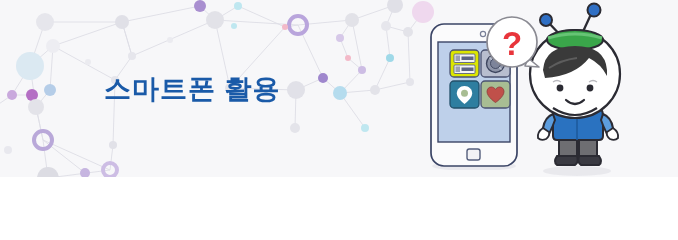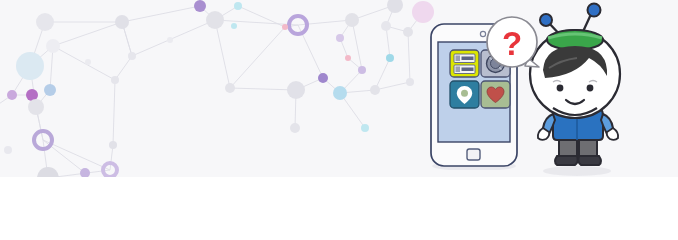--- a/index.html
+++ b/index.html
@@ -134,20 +134,23 @@
       <circle cx="410" cy="82" r="4" fill="#e5e5eb"></circle>
       <circle cx="348" cy="58" r="3" fill="#f3b9c8"></circle>
       <circle cx="340" cy="38" r="4" fill="#d6c8e8"></circle>
       <circle cx="408" cy="32" r="5" fill="#e3e3e9"></circle>
       <circle cx="8" cy="150" r="4" fill="#e8e8ee"></circle>
       <circle cx="170" cy="40" r="3" fill="#ebebf0"></circle>
       <circle cx="88" cy="62" r="3" fill="#ebebf0"></circle>
     </g>
   </svg>
 
+  <div id="title-wrap">
+    <h1 id="banner-title">스마트폰 활용</h1>
+  </div>
 
   <svg id="phone-illustration" viewBox="0 0 92 148">
 
     <ellipse cx="46" cy="144" rx="42" ry="5" fill="#e4e4ea" opacity="0.75"></ellipse>
 
     <rect x="3" y="2" width="86" height="142" rx="13" ry="13" fill="#fbfbfc" stroke="#3b4566" stroke-width="1.7"></rect>
 
     <circle cx="55" cy="12" r="2.6" fill="#fbfbfc" stroke="#7a8198" stroke-width="1.2"></circle>
     <circle cx="62" cy="9.5" r="1.3" fill="#6e7590"></circle>
 

